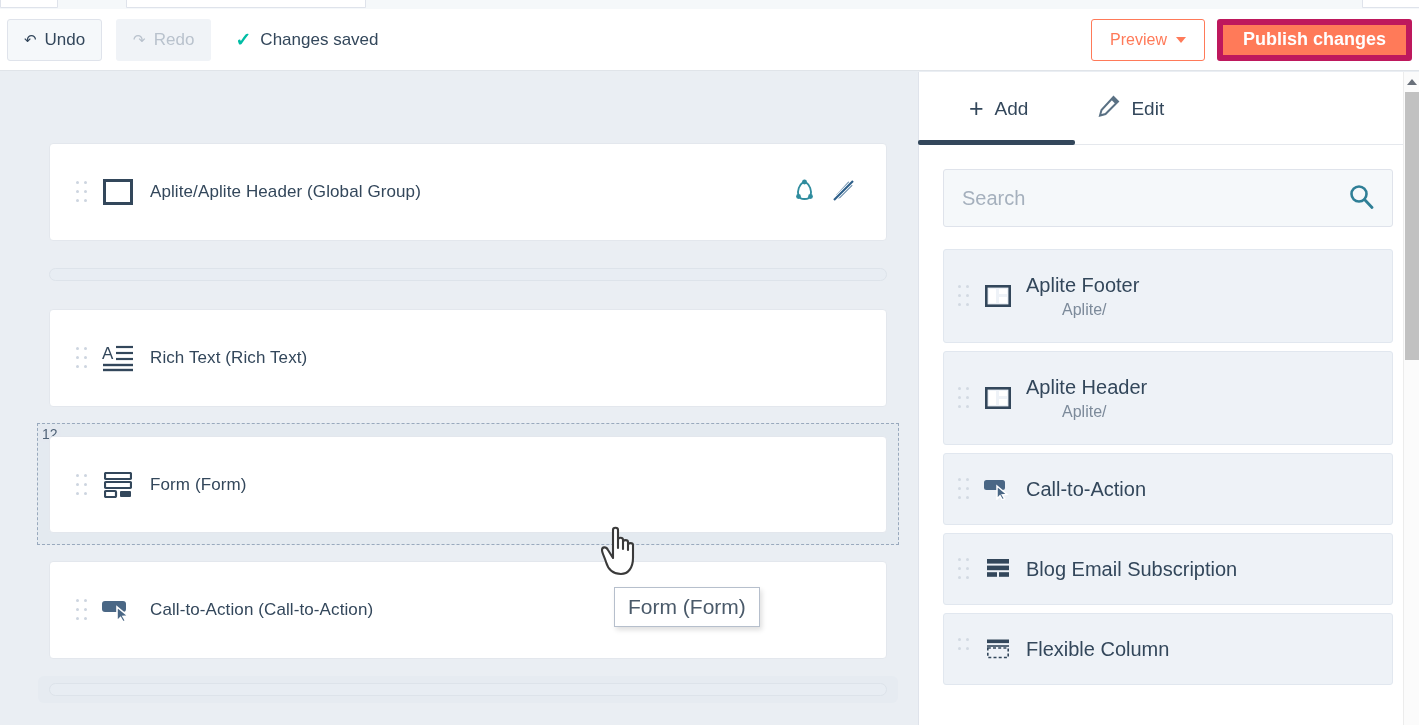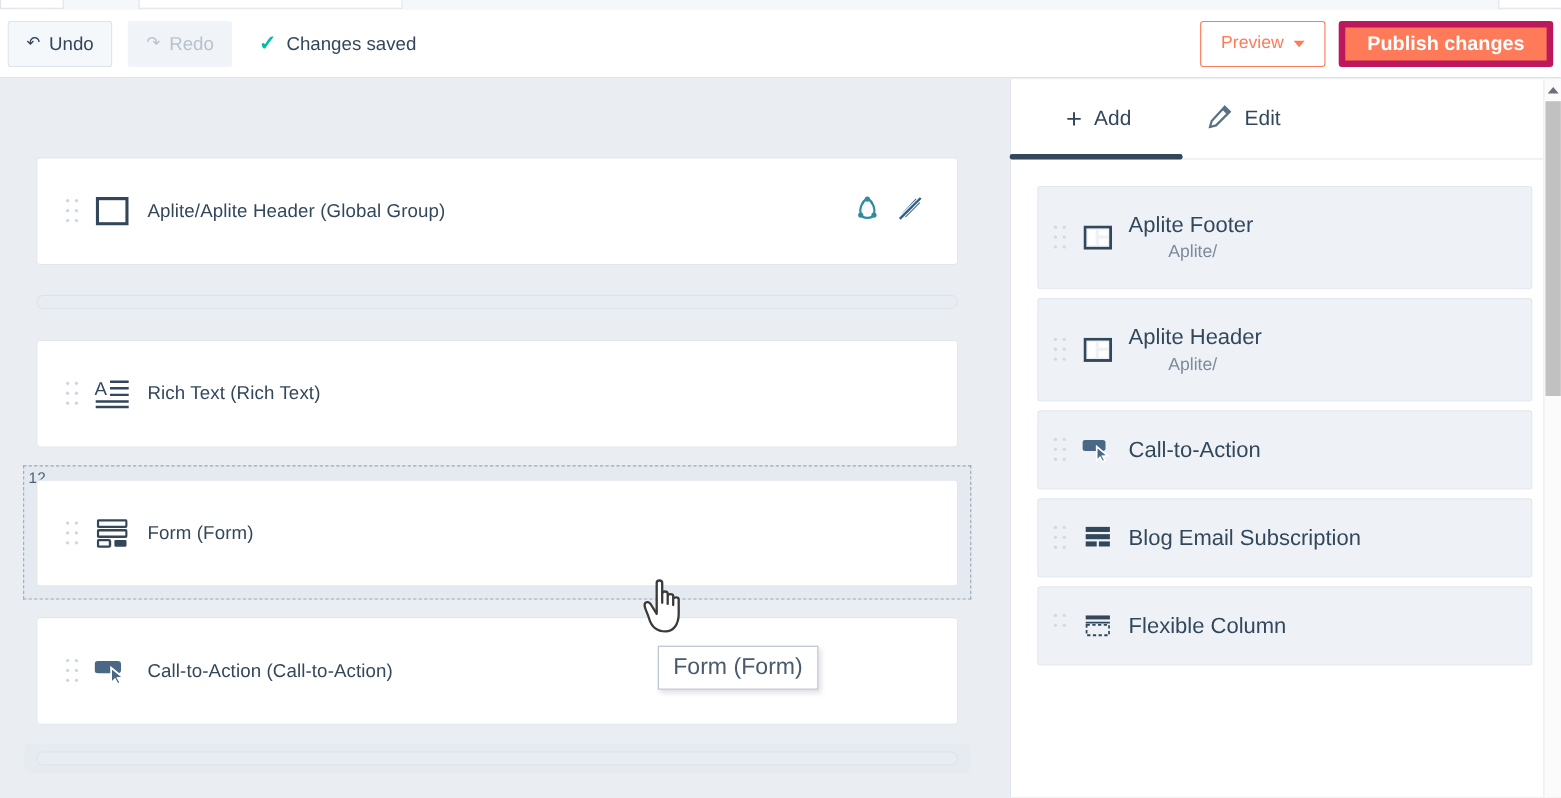--- a/index.html
+++ b/index.html
@@ -90,21 +90,21 @@
     height: 42px; padding: 0 20px;
     border-radius: 3px;
     font-size: 18px; font-weight: bold;
     background: #ff7a59; color: #ffffff;
     border: 6px solid #be185d;
     cursor: pointer;
   }
 
   
   .canvas {
-    position: absolute; top: 72px; left: 0;
+    position: absolute; top: 72px; left: 16px;
     width: 1110px; height: 653px;
     background: #eaeef3;
     overflow: hidden;
   }
   .module-card {
     position: absolute; left: 33px; width: 838px;
     background: #ffffff;
     border: 1px solid #e3e7ed;
     border-radius: 4px;
     display: flex; align-items: center;
@@ -452,20 +452,29 @@
         </svg>
       </span>
       <span>Edit</span>
     </div>
     <div class="tab-rail"></div>
     <div class="tab-underline"></div>
   </div>
 
   <div class="panel-body">
 
+    <div class="search-box">
+      <input type="text" placeholder="Search" style="">
+      <span class="search-ico">
+        <svg width="26" height="26" viewBox="0 0 26 26">
+          <circle cx="11" cy="11" r="7.5" fill="none" stroke="#2f7f96" stroke-width="2.6"></circle>
+          <line x1="16.5" y1="16.5" x2="24" y2="24.5" stroke="#2f7f96" stroke-width="2.8" stroke-linecap="round"></line>
+        </svg>
+      </span>
+    </div>
 
 
     <div class="mod-list">
 
       <div class="mod-item tall">
         <div class="mi-dots">
             <i></i>
             <i></i>
             <i></i>
             <i></i>

